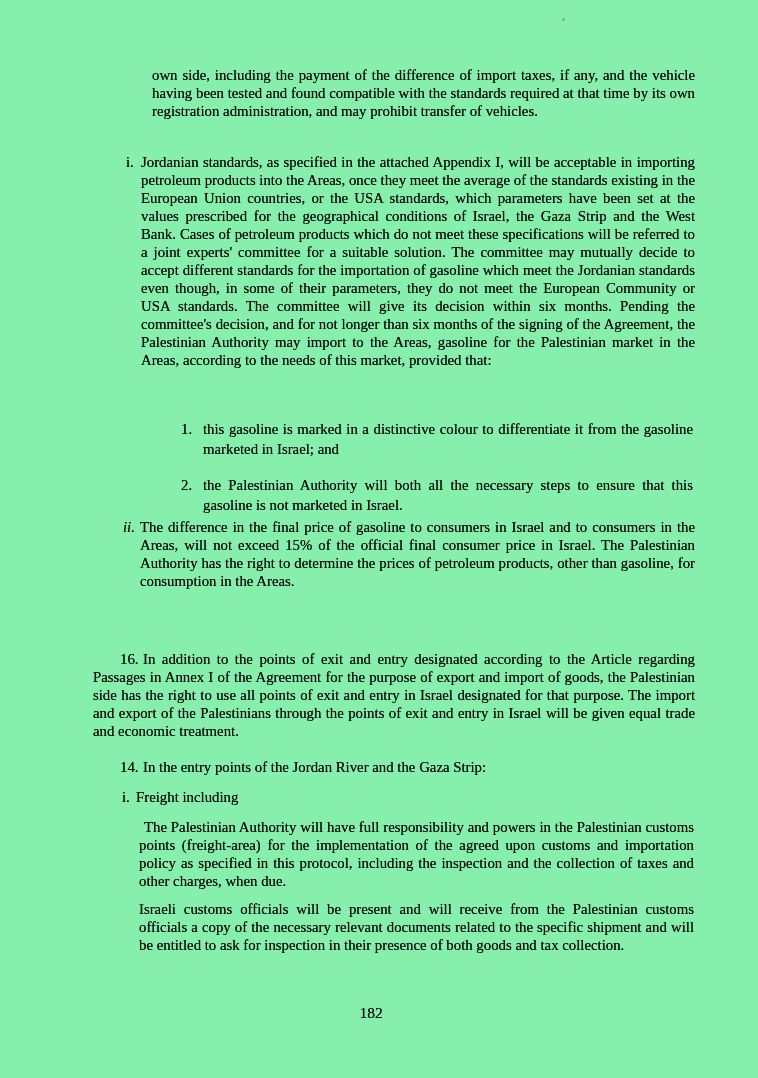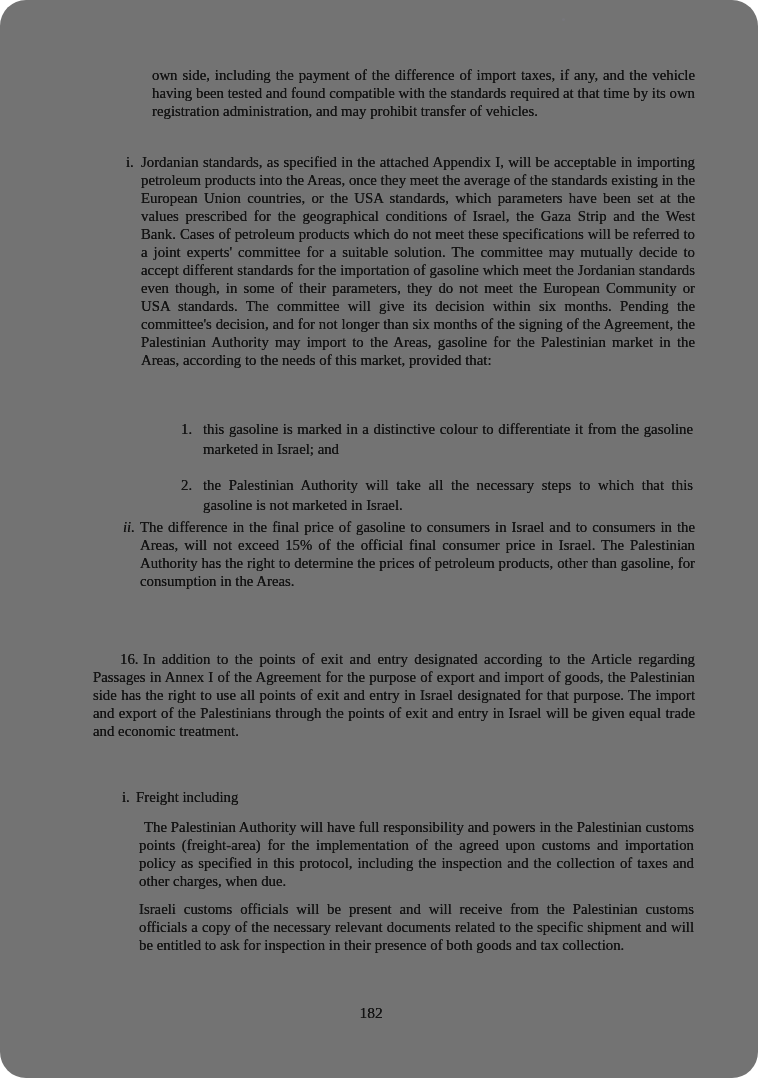--- a/index.html
+++ b/index.html
@@ -4,28 +4,27 @@
 <style>
   html, body {
     margin: 0;
     padding: 0;
     background: #ffffff;
   }
   .page {
     position: relative;
     width: 758px;
     height: 1078px;
-    background: #737373;
+    background: #86efac;
     overflow: hidden;
     font-family: "Liberation Serif", "DejaVu Serif", serif;
     font-size: 14.8px;
     line-height: 18px;
     color: #131313;
     text-shadow: 0 0 0.35px rgba(0,0,0,0.85);
-    border-radius: 26px;
   }
   .block {
     position: absolute;
     text-align: justify;
   }
   .block .marker {
     position: absolute;
     top: 0;
     white-space: nowrap;
   }
@@ -69,34 +68,38 @@
     <span>Jordanian standards, as specified in the attached Appendix I, will be acceptable in importing petroleum products into the Areas, once they meet the average of the standards existing in the European Union countries, or the USA standards, which parameters have been set at the values prescribed for the geographical conditions of Israel, the Gaza Strip and the West Bank. Cases of petroleum products which do not meet these specifications will be referred to a joint experts' committee for a suitable solution. The committee may mutually decide to accept different standards for the importation of gasoline which meet the Jordanian standards even though, in some of their parameters, they do not meet the European Community or USA standards. The committee will give its decision within six months. Pending the committee's decision, and for not longer than six months of the signing of the Agreement, the Palestinian Authority may import to the Areas, gasoline for the Palestinian market in the Areas, according to the needs of this market, provided that:</span>
   </div>
 
   <div class="block" style="left:203px; top:420px; width:490px; line-height:19.5px;">
     <span class="marker" style="left:-22px;">1.</span>
     <span>this gasoline is marked in a distinctive colour to differentiate it from the gasoline marketed in Israel; and</span>
   </div>
 
   <div class="block" style="left:203px; top:476px; width:490px; line-height:19.5px;">
     <span class="marker" style="left:-22px;">2.</span>
-    <span>the Palestinian Authority will take all the necessary steps to which that this gasoline is not marketed in Israel.</span>
+    <span>the Palestinian Authority will both all the necessary steps to ensure that this gasoline is not marketed in Israel.</span>
   </div>
 
   <div class="block" style="left:140px; top:518px; width:555px;">
     <span class="marker" style="left:-17px;font-style:italic;">ii.</span>
     <span>The difference in the final price of gasoline to consumers in Israel and to consumers in the Areas, will not exceed 15% of the official final consumer price in Israel. The Palestinian Authority has the right to determine the prices of petroleum products, other than gasoline, for consumption in the Areas.</span>
   </div>
 
 
   <div class="block indent-first" style="left:93px; top:650px; width:602px;">
     <span class="marker" style="left:-23px;">16.</span>
     <span>In addition to the points of exit and entry designated according to the Article regarding Passages in Annex I of the Agreement for the purpose of export and import of goods, the Palestinian side has the right to use all points of exit and entry in Israel designated for that purpose. The import and export of the Palestinians through the points of exit and entry in Israel will be given equal trade and economic treatment.</span>
   </div>
 
+  <div class="block indent-first no-justify" style="left:93px; top:758px; width:602px;">
+    <span class="marker" style="left:-23px;">14.</span>
+    <span>In the entry points of the Jordan River and the Gaza Strip:</span>
+  </div>
 
   <div class="block no-justify" style="left:136px; top:788px; width:400px;">
     <span class="marker" style="left:-14px;">i.</span>
     <span>Freight including</span>
   </div>
 
   <div class="block" style="left:139px; top:818px; width:555px; text-indent:5px;">
     <span>The Palestinian Authority will have full responsibility and powers in the Palestinian customs points (freight-area) for the implementation of the agreed upon customs and importation policy as specified in this protocol, including the inspection and the collection of taxes and other charges, when due.</span>
   </div>
 

